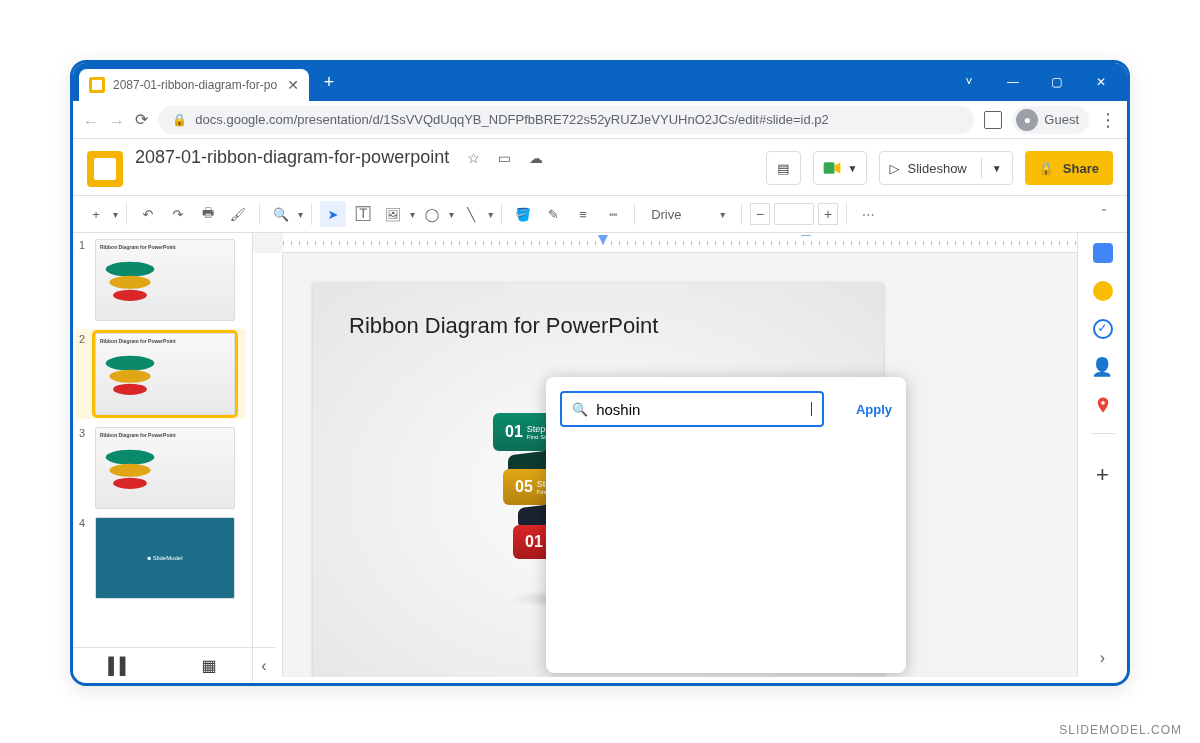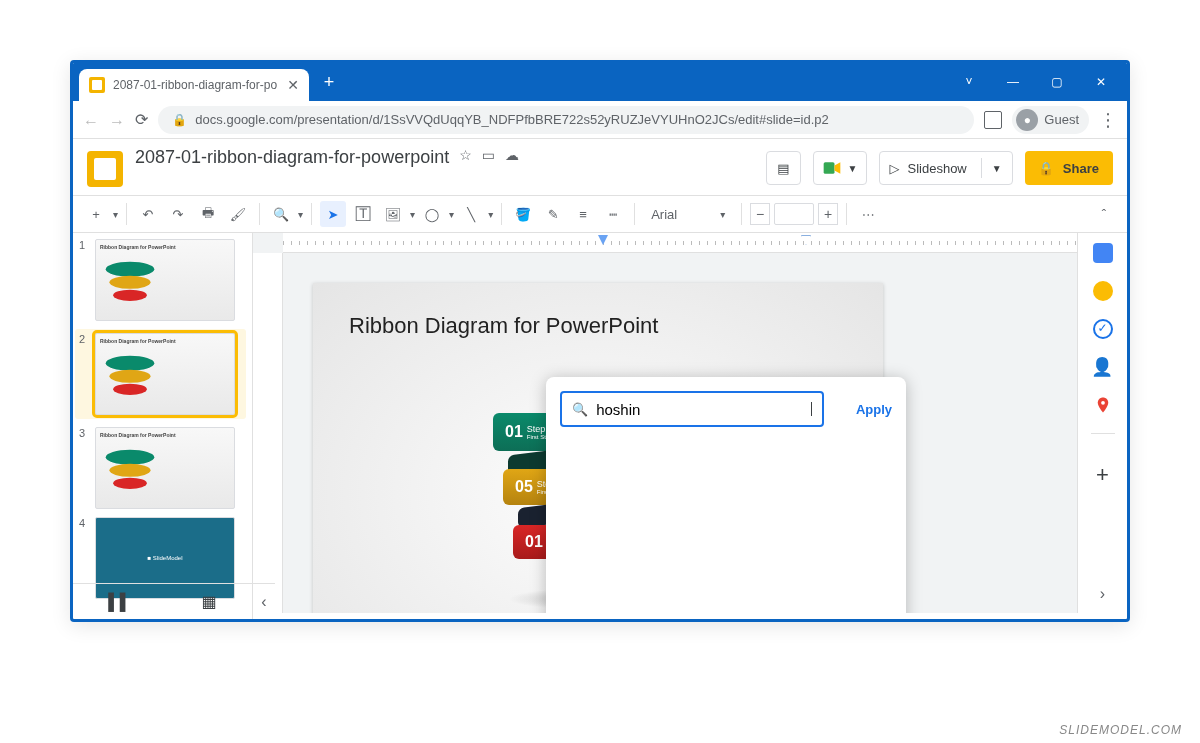--- a/index.html
+++ b/index.html
@@ -1,17 +1,17 @@
 <!DOCTYPE html>
 <html><head>
 <meta charset="utf-8">
 <style>
   * { box-sizing: border-box; margin: 0; padding: 0; font-family: Arial, sans-serif; }
   body { background: #fff; width: 1200px; height: 743px; position: relative; }
-  .frame { position: absolute; left: 70px; top: 60px; width: 1060px; height: 562px; border: 3px solid #0a64c1; border-radius: 4px; overflow: hidden; background: #fff; box-shadow: 0 4px 20px rgba(0,0,0,0.1); }
+  .frame { position: absolute; left: 70px; top: 60px; width: 1060px; height: 626px; border: 3px solid #0a64c1; border-radius: 16px; overflow: hidden; background: #fff; box-shadow: 0 4px 20px rgba(0,0,0,0.1); }
   .titlebar { height: 38px; background: #0a64c1; display: flex; align-items: center; color: #fff; }
   .tab-chrome { display:flex; align-items:center; margin-left:6px;}
   .browser-tab { height: 32px; background: #fff; border-radius: 8px 8px 0 0; display: flex; align-items: center; padding: 0 10px; min-width: 230px; margin-top: 6px; color: #3c4043; font-size: 12px; gap: 8px; }
   .favicon { width: 16px; height: 16px; background: #f4b400; border-radius: 2px; position: relative; }
   .favicon::after { content:''; position:absolute; left:3px; top:3px; width:10px; height:10px; background:#fff; border-radius:1px;}
   .tab-title { flex: 1; white-space: nowrap; overflow: hidden; text-overflow: ellipsis; color:#5f6368;}
   .tab-close { color:#5f6368; font-size:14px; }
   .new-tab { width: 28px; height: 28px; display:flex; align-items:center; justify-content:center; color:#fff; font-size:18px; margin-left:6px;}
   .win-controls { margin-left:auto; display:flex; gap:0; padding-right:4px;}
   .wc { width:44px; height:38px; display:flex; align-items:center; justify-content:center; color:#fff; font-size:12px;}
@@ -22,21 +22,21 @@
   .lock { font-size:12px; }
   .ext-icon { width:18px; height:18px; border-radius:3px;}
   .guest-pill { height:28px; background:#f1f3f4; border-radius:14px; display:flex; align-items:center; padding:0 10px 0 4px; gap:6px; color:#5f6368; font-size:13px;}
   .avatar { width:22px; height:22px; border-radius:50%; background:#9aa0a6; display:flex;align-items:center;justify-content:center;color:#fff;font-size:12px;}
   .kebab { color:#5f6368; font-size:18px;}
 
   .app-header { display:flex; align-items:flex-start; padding:8px 14px 0 14px; gap:12px;}
   .slides-logo { width:36px; height:36px; background:#f4b400; border-radius:4px; position:relative; margin-top:4px;}
   .slides-logo::after{content:'';position:absolute;left:7px;top:7px;width:22px;height:22px;background:#fff;border-radius:2px;}
   .title-block { flex:1; }
-  .doc-title-row { display:flex; gap:10px;}
+  .doc-title-row { display:flex; align-items:center; gap:18px;}
   .doc-title { font-size:18px; color:#3c4043;}
   .title-icon { color:#5f6368; font-size:14px;}
   .menu-row { display:flex; gap:16px; font-size:13px; color:#3c4043; margin-top:4px;}
   .header-actions { display:flex; align-items:center; gap:12px; margin-top:4px;}
   .act-btn { height:34px; border:1px solid #dadce0; border-radius:4px; display:flex; align-items:center; padding:0 8px; gap:6px; font-size:13px; color:#3c4043;}
   .meet-icon { width:20px; height:20px; }
   .slideshow-btn { border:1px solid #dadce0; border-radius:4px; height:34px; display:flex; align-items:center; padding:0 10px; gap:8px; font-size:13px; color:#3c4043;}
   .share-btn { background:#fbbc04; color:#3c4043; border-radius:4px; height:34px; display:flex; align-items:center; padding:0 14px; gap:8px; font-weight:bold; font-size:13px;}
 
   .toolbar { height:38px; border-top:1px solid #e0e0e0; border-bottom:1px solid #e0e0e0; margin-top:8px; display:flex; align-items:center; padding:0 10px; gap:4px; font-size:13px; color:#5f6368;}
@@ -94,21 +94,21 @@
   .cursor{position:absolute;right:12px;bottom:2px;font-size:14px;}
 
   .right-sidebar { width:50px; border-left:1px solid #e0e0e0; display:flex; flex-direction:column; align-items:center; padding-top:10px; gap:18px;}
   .rs-ic{width:20px;height:20px;border-radius:4px;}
   .rs-plus{font-size:22px;color:#3c4043;margin-top:10px;}
   .rs-expand{margin-top:auto;margin-bottom:10px;color:#5f6368;font-size:16px;}
 
   .footer-bar{position:absolute;left:0;bottom:0;width:180px;height:36px;border-top:1px solid #e0e0e0;border-right:1px solid #e0e0e0;display:flex;align-items:center;justify-content:space-around;color:#3c4043;}
   .footer-collapse{position:absolute;left:180px;bottom:0;height:36px;width:22px;border-top:1px solid #e0e0e0;display:flex;align-items:center;justify-content:center;color:#5f6368;}
 
-  .watermark{position:absolute;right:18px;bottom:6px;font-size:12px;color:#888;letter-spacing:1px;font-style:italic;}
+  .watermark{position:absolute;right:18px;bottom:6px;font-size:12px;color:#888;letter-spacing:1px;}
 
   
   .ruler-h::before{content:'';position:absolute;left:0;right:0;top:8px;height:4px;
     background:repeating-linear-gradient(to right,#bbb 0,#bbb 1px,transparent 1px,transparent 8px);}
   .marker-h{position:absolute;top:2px;width:10px;height:10px;background:#6aa3f3;clip-path:polygon(0 0,100% 0,50% 100%);}
   .marker-h2{position:absolute;top:2px;width:10px;height:10px;border:1px solid #8ab0e0;background:#fff;clip-path:polygon(0 0,100% 0,50% 100%);}
 </style>
 </head>
 <body>
 
@@ -201,21 +201,21 @@
     <span style="font-size:10px;">▾</span>
     <div class="tb-ic">╲</div>
     <span style="font-size:10px;">▾</span>
     <div class="tb-sep"></div>
     <div class="tb-ic">🪣</div>
     <div class="tb-ic">✎</div>
     <div class="tb-ic">≡</div>
     <div class="tb-ic">┉</div>
     <div class="tb-sep"></div>
     <div class="font-sel">
-      <span>Arial</span>
+      <span>Drive</span>
       <span style="font-size:10px;">▾</span>
     </div>
     <div class="tb-sep"></div>
     <div class="stepper">−</div>
     <input class="size-inp" placeholder="" style="">
     <div class="stepper">+</div>
     <div class="tb-sep"></div>
     <div class="tb-ic">⋯</div>
     <div class="tb-ic" style="margin-left:auto;">ˆ</div>
   </div>

